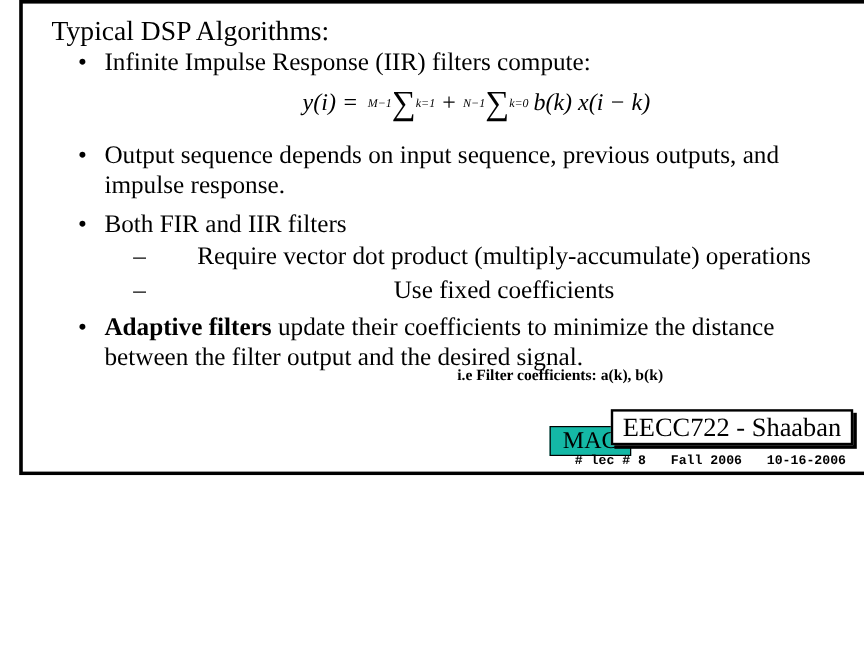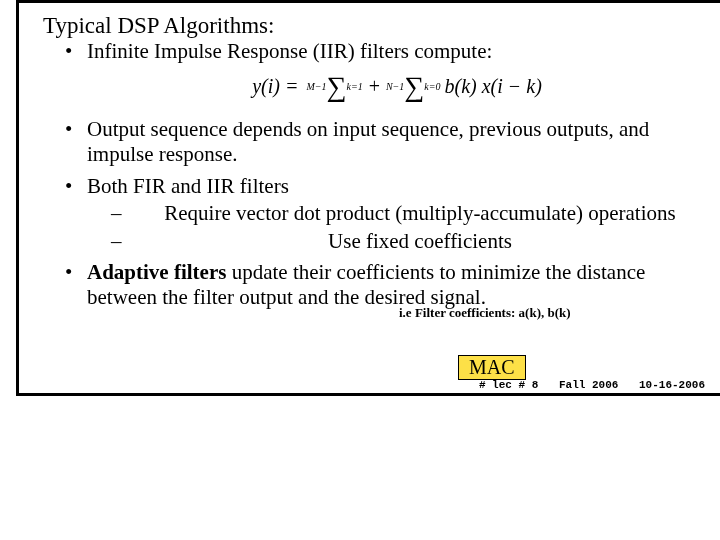--- a/index.html
+++ b/index.html
@@ -87,30 +87,30 @@
   .sum .lim { font-size: 10px; font-style: italic; }
   .sum .sigma { font-size: 28px; font-family: serif; }
   .term { margin: 0 2px; }
   .plus { font-style: normal; margin: 0 4px; }
   .note {
     position: absolute;
     font-size: 13px;
     font-weight: bold;
     font-family: "Times New Roman", serif;
   }
-  .note-coeff { left: 380px; top: 302px; }
+  .note-coeff { left: 362px; top: 302px; }
   .mac-box {
     position: absolute;
     left: 439px;
     top: 352px;
     border: 1px solid #000;
     padding: 0 10px;
     font-size: 20px;
     font-family: "Times New Roman", serif;
-    background: #fde047;
+    background: #14b8a6;
   }
   .course-box {
     position: absolute;
     right: 22px;
     bottom: 22px;
     border: 2px solid #000;
     box-shadow: 3px 3px 0 #000;
     padding: 0 8px;
     font-size: 22px;
     font-family: "Times New Roman", serif;
@@ -167,20 +167,21 @@
       </ul>
     </li>
 
     <li>
       <span class="bold underline">Adaptive filters</span><span> update their coefficients to minimize the distance between the filter output and the desired signal.</span>
     </li>
   </ul>
 
   <div class="note note-coeff">i.e Filter coefficients:  a(k), b(k)</div>
   <div class="mac-box">MAC</div>
+  <div class="course-box">EECC722 - Shaaban</div>
 
   <div class="footer">
     <span>#  lec # 8</span>
     <span>Fall 2006</span>
     <span>10-16-2006</span>
   </div>
 
 </div>
 
 </body></html>

